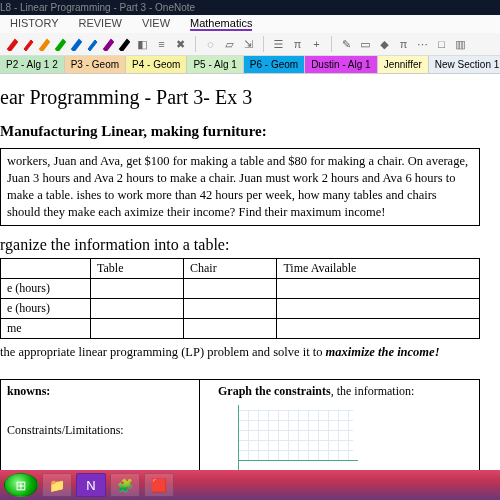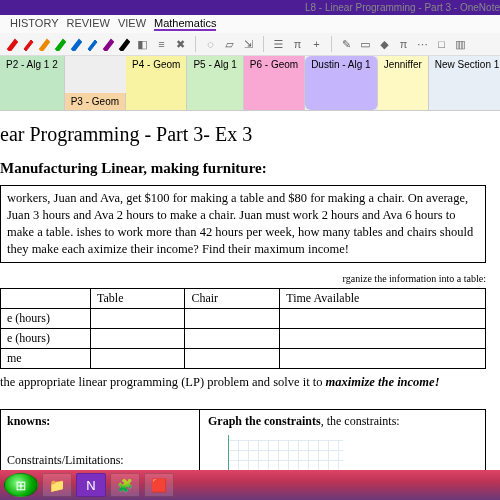--- a/index.html
+++ b/index.html
@@ -1,37 +1,37 @@
 <!DOCTYPE html>
 <html><head>
 <meta charset="utf-8">
 <style>
   * { box-sizing: border-box; margin: 0; padding: 0; }
   body { font-family: "Segoe UI", Arial, sans-serif; font-size: 12px; width: 500px; height: 500px; overflow: hidden; background: #fff; }
-  .titlebar { background: #4c1d95; color: #888; text-align: right; font-size: 10px; padding: 2px 0; }
-  .menus { display: flex; gap: 8px; padding: 2px 10px; font-size: 11px; color: #444; background: #fafafa; }
+  .titlebar { background: #0f172a; color: #888; text-align: left; font-size: 10px; padding: 2px 0; }
+  .menus { display: flex; gap: 20px; padding: 2px 10px; font-size: 11px; color: #444; background: #fafafa; }
   .menus span[data-active="true"] { border-bottom: 2px solid #7b2fbf; color: #000; }
   .ribbon { display: flex; align-items: center; gap: 6px; padding: 3px 6px; background: #f5f5f5; border-bottom: 1px solid #ddd; flex-wrap: nowrap; overflow: hidden; }
   .pen { width: 12px; height: 14px; display: inline-block; }
   .pen svg { width: 100%; height: 100%; }
   .rib-ico { width: 13px; height: 13px; color: #666; font-size: 11px; display: inline-flex; align-items: center; justify-content: center; }
   .sep { width: 1px; height: 16px; background: #ccc; margin: 0 2px; }
-  .tabs { display: flex; background: #eee; border-bottom: 1px solid #ccc; font-size: 10px; }
+  .tabs { display: flex; background: #eee; border-bottom: 1px solid #ccc; font-size: 10px; align-items: flex-end; }
   .tab { padding: 3px 6px; border-right: 1px solid #ccc; white-space: nowrap; }
-  .page { padding: 8px 14px 8px 0; font-family: "Times New Roman", serif; }
+  .page { padding: 8px 20px 8px 0; font-family: "Times New Roman", serif; }
   .page h1 { font-size: 20px; font-weight: normal; margin: 4px 0 14px 0; }
   .page h2 { font-size: 15px; font-weight: bold; margin: 8px 0; }
   .problem-box { border: 1px solid #000; padding: 4px 6px; font-size: 12.5px; line-height: 1.35; margin-bottom: 10px; }
-  .step { font-size: 10px; margin: 6px 0 4px 0; text-align: right; }
+  .step { font-size: 16px; margin: 6px 0 4px 0; }
   table.data { border-collapse: collapse; width: 100%; font-size: 12px; margin-bottom: 4px; }
   table.data td, table.data th { border: 1px solid #000; padding: 2px 6px; text-align: left; font-weight: normal; height: 18px; }
   table.data td:first-child { width: 90px; }
   .solve-line { font-size: 12.5px; margin: 6px 0 19px 0; }
   .solve-line em { font-style: italic; font-weight: bold; }
-  .workgrid { display: flex; gap: 2px; border-top: 1px solid #000; }
+  .workgrid { display: flex; gap: 12px; border-top: 1px solid #000; }
   .workgrid > div { border-right: 1px solid #000; padding: 4px 6px; font-size: 12px; }
   .workgrid .left { width: 200px; border-left: 1px solid #000; }
   .workgrid .right { flex: 1; }
   .workgrid b { font-weight: bold; }
   .graphbox { margin-top: 6px; width: 140px; height: 70px; position: relative; }
   .graphbox .yaxis { position: absolute; left: 20px; top: 0; bottom: 0; width: 1px; background: #4a8; }
   .graphbox .xaxis { position: absolute; left: 20px; right: 0; top: 55px; height: 1px; background: #4a8; }
   .graphbox .grid { position: absolute; left: 20px; top: 5px; right: 5px; bottom: 14px; background-image: linear-gradient(#cde 1px, transparent 1px), linear-gradient(90deg, #cde 1px, transparent 1px); background-size: 10px 10px; opacity: .6; }
   .subhead { margin-top: 24px; font-weight: normal; font-size: 12px; }
   .taskbar { position: fixed; bottom: 0; left: 0; right: 0; height: 30px; background: linear-gradient(#d46, #b35 40%, #6a3979); display: flex; align-items: center; padding: 0 4px; gap: 4px; }
@@ -93,25 +93,25 @@
   <span class="rib-ico">▭</span>
   <span class="rib-ico">◆</span>
   <span class="rib-ico">π</span>
   <span class="rib-ico">⋯</span>
   <span class="rib-ico">□</span>
   <span class="rib-ico">▥</span>
 </div>
 
 <div class="tabs" id="tabs">
     <div class="tab" style="background: rgb(191, 231, 195);">P2 - Alg 1 2</div>
-    <div class="tab" style="background: rgb(247, 212, 163); margin-top: 37px;">P3 - Geom</div>
+    <div class="tab" style="background: rgb(247, 212, 163);">P3 - Geom</div>
     <div class="tab" style="background: rgb(247, 243, 163);">P4 - Geom</div>
     <div class="tab" style="background: rgb(205, 238, 195);">P5 - Alg 1</div>
-    <div class="tab" style="background: #f9a8d4;">P6 - Geom</div>
-    <div class="tab" style="background: #c4b5fd; border-radius: 6px;">Dustin - Alg 1</div>
+    <div class="tab" style="background: #0ea5e9;">P6 - Geom</div>
+    <div class="tab" style="background: #d946ef;">Dustin - Alg 1</div>
     <div class="tab" style="background: #fef9c3;">Jenniffer</div>
     <div class="tab" style="background: rgb(232, 238, 245);">New Section 1</div>
   </div>
 
 <div class="page">
   <h1>ear Programming - Part 3- Ex 3</h1>
   <h2>Manufacturing Linear, making furniture:</h2>
   <div class="problem-box">workers, Juan and Ava, get $100 for making a table and $80 for making a chair.  On average, Juan 3 hours and Ava 2 hours to make a chair.  Juan must work 2 hours and Ava 6 hours to make a table.  ishes to work more than 42 hours per week, how many tables and chairs should they make each aximize their income?  Find their maximum income!</div>
   <div class="step">rganize the information into a table:</div>
   <table class="data">
@@ -144,21 +144,21 @@
     </table>
   <div class="solve-line">
     <span>the appropriate linear programming (LP) problem and solve it to </span><em>maximize the income!</em>
   </div>
   <div class="workgrid">
     <div class="left">
       <b>knowns:</b>
       <div class="subhead">Constraints/Limitations:</div>
     </div>
     <div class="right">
-      <span><b>Graph the constraints</b><span>, the constraints:</span></span>
+      <span><b>Graph the constraints</b><span>, the information:</span></span>
       <div class="graphbox">
         <div class="grid"></div>
         <div class="yaxis"></div>
         <div class="xaxis"></div>
       </div>
     </div>
   </div>
 </div>
 
 <div class="taskbar">

